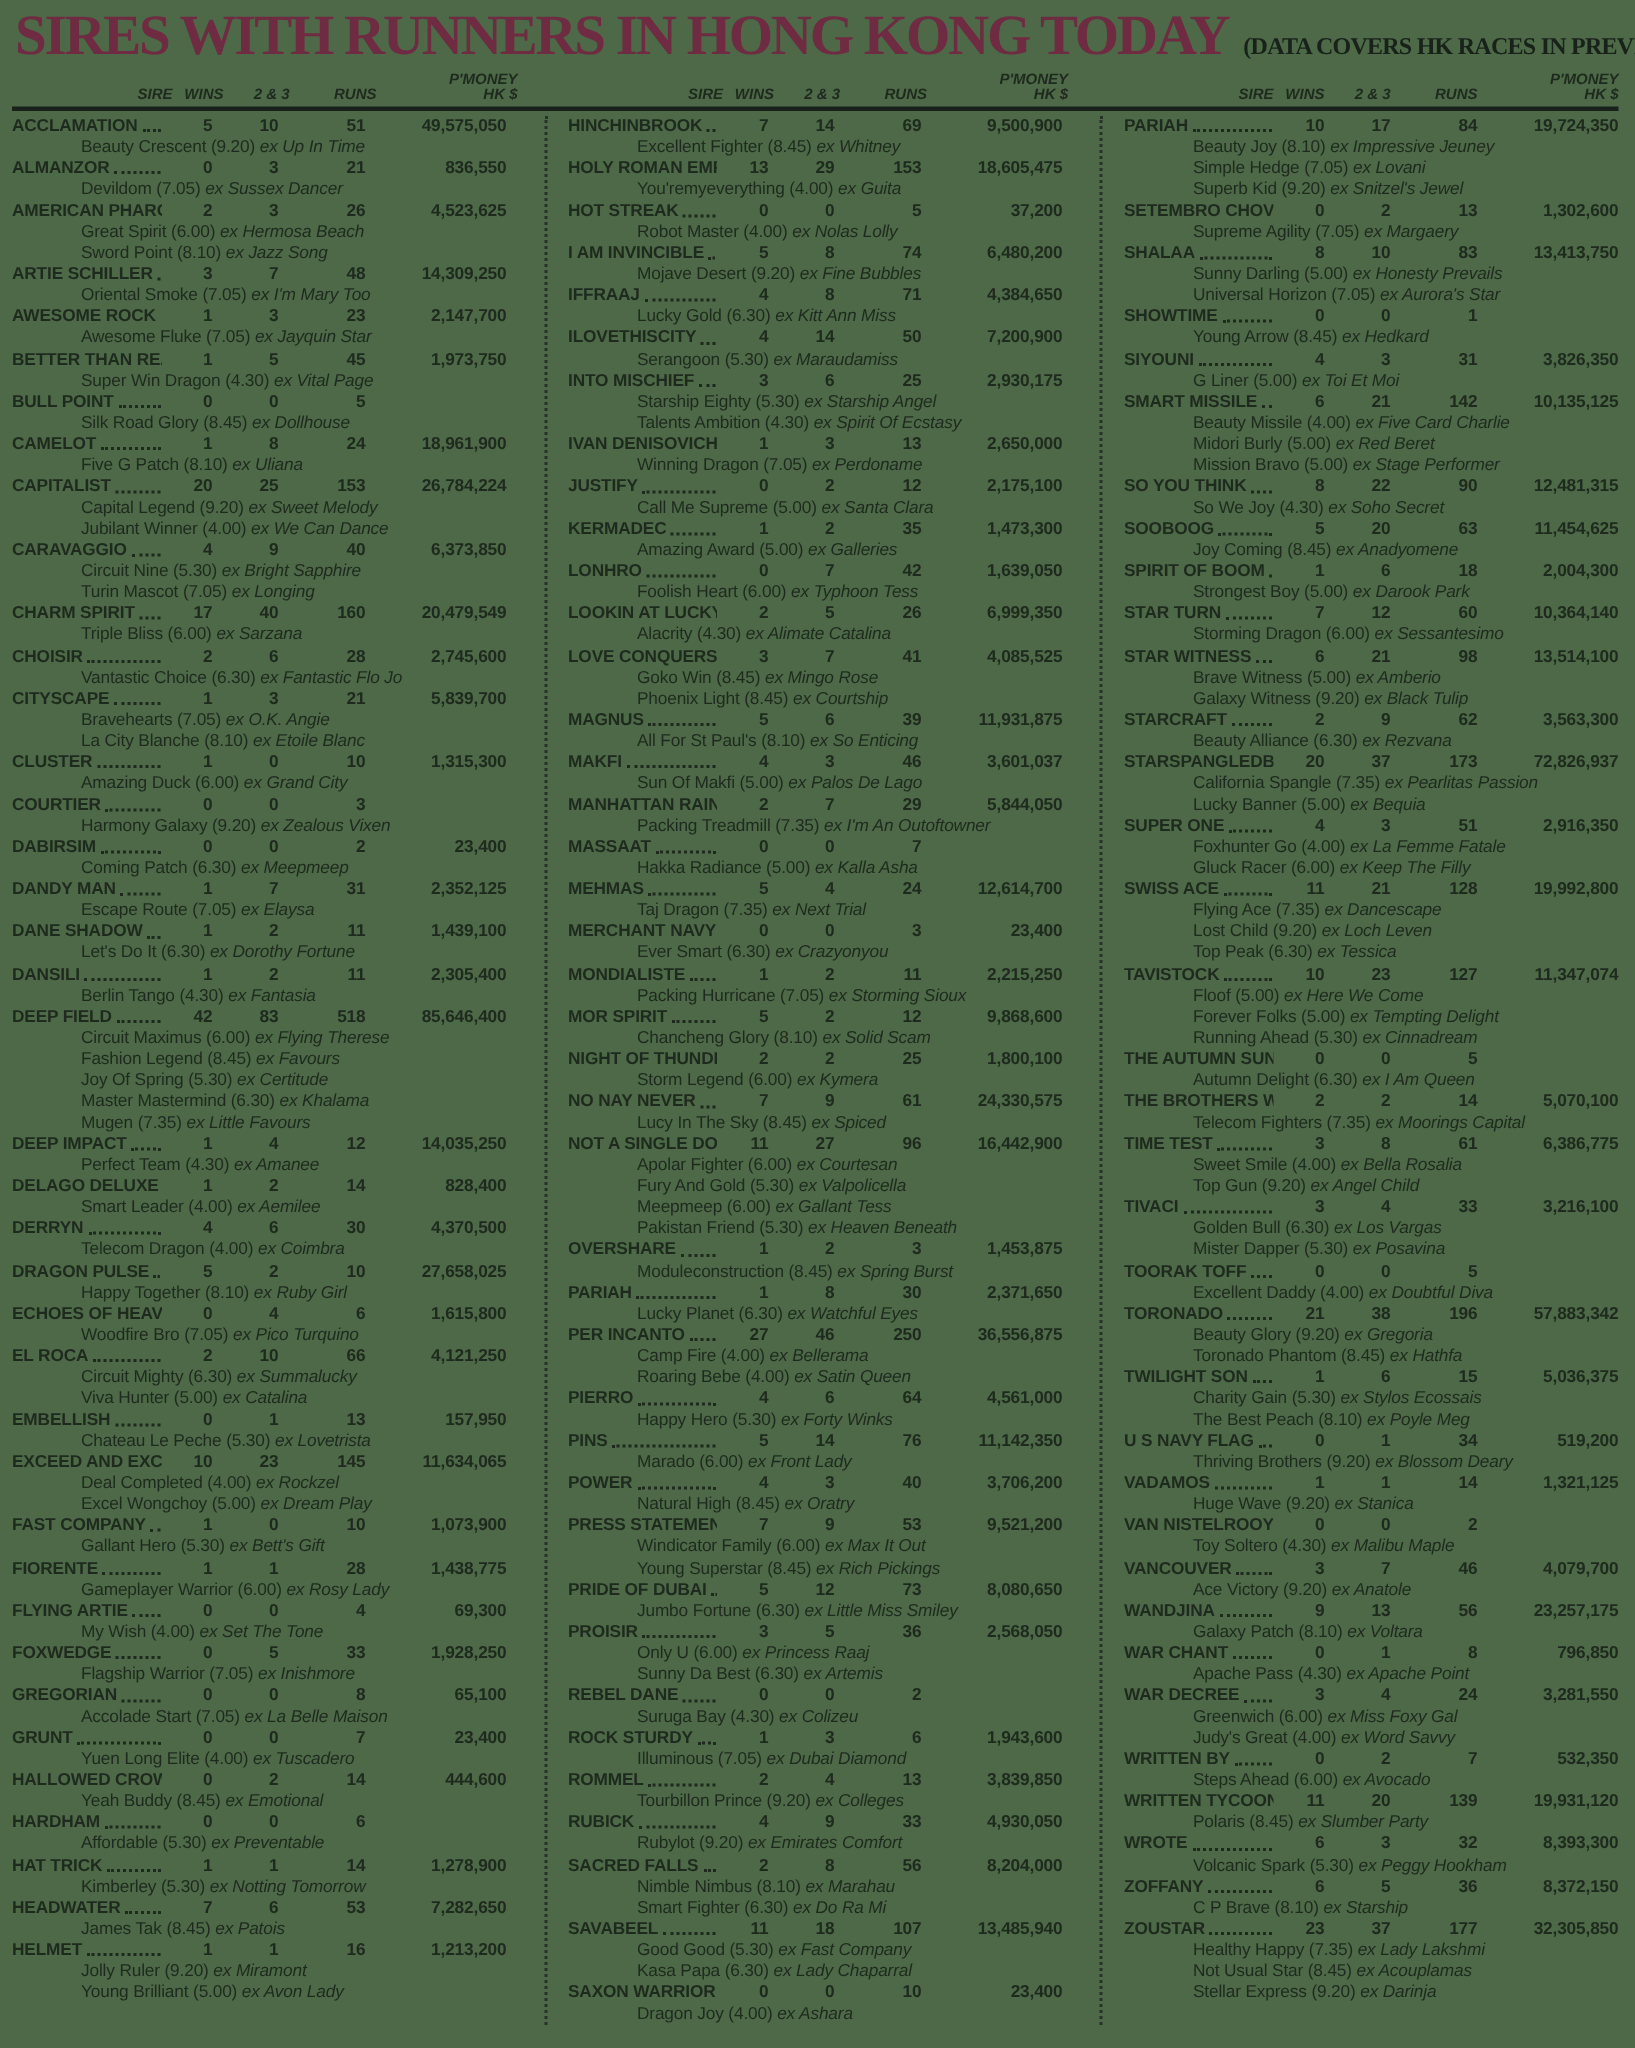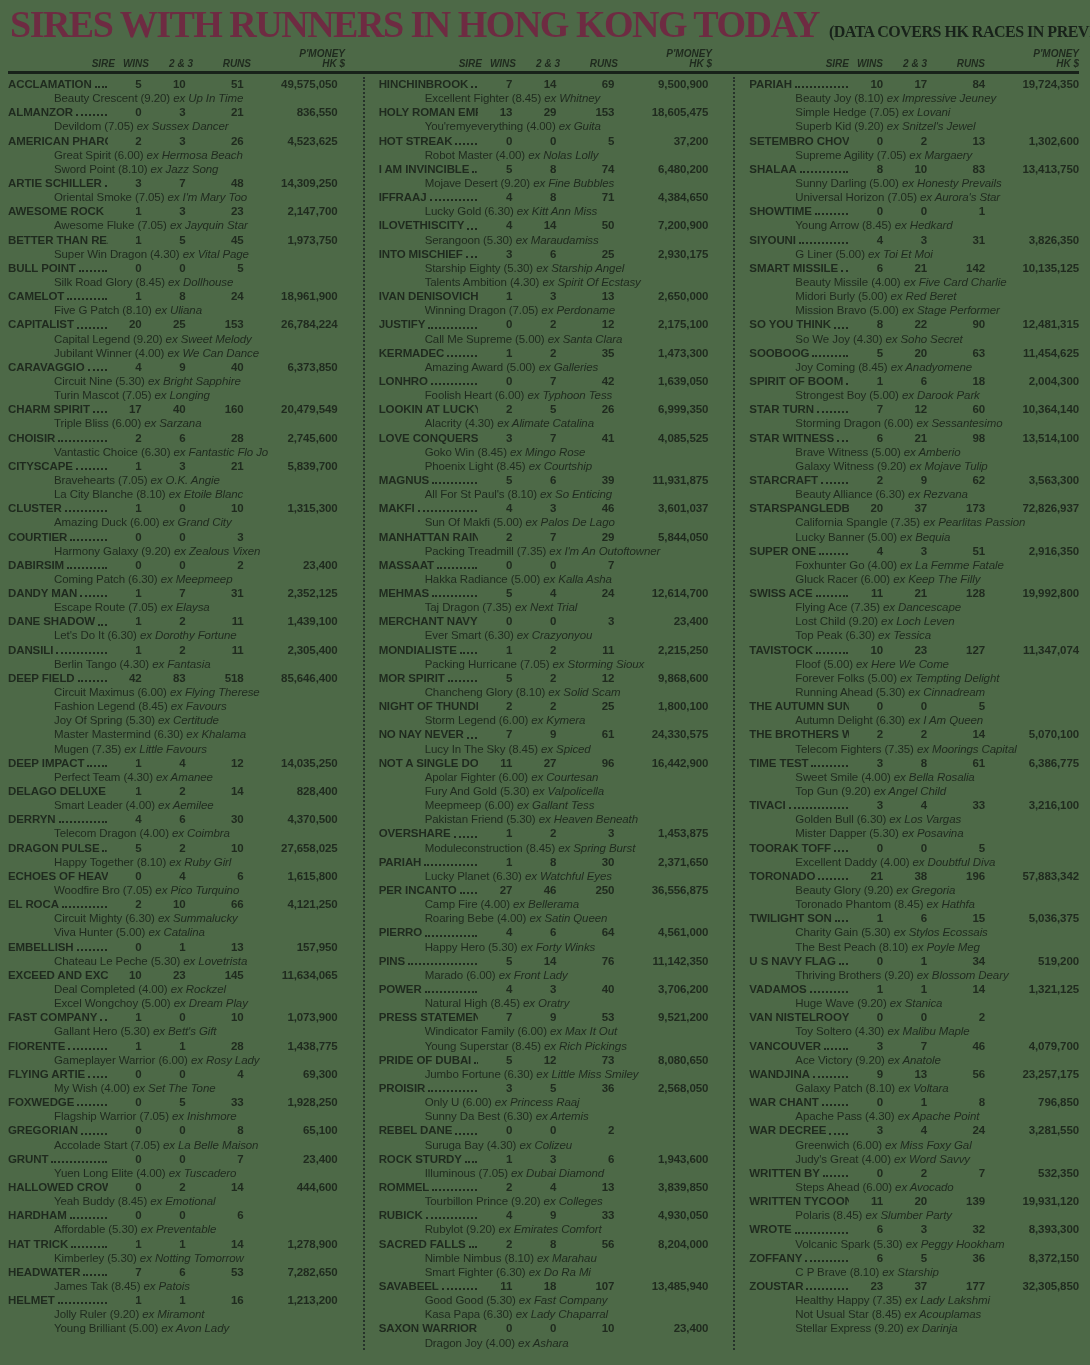--- a/index.html
+++ b/index.html
@@ -1271,21 +1271,21 @@
             <div class="name-cell">
               <span>STAR WITNESS</span>
               <span class="leader"></span>
             </div>
             <span class="num">6</span>
             <span class="num">21</span>
             <span class="num">98</span>
             <span class="num">13,514,100</span>
           </div>
           <div class="line runner-line"><span>Brave Witness (5.00) </span><i class="dam">ex Amberio</i></div>
-          <div class="line runner-line"><span>Galaxy Witness (9.20) </span><i class="dam">ex Mojave Tulip</i></div>
+          <div class="line runner-line"><span>Galaxy Witness (9.20) </span><i class="dam">ex Black Tulip</i></div>
         </div>
         <div class="entry">
           <div class="line sire-line">
             <div class="name-cell">
               <span>STARCRAFT</span>
               <span class="leader"></span>
             </div>
             <span class="num">2</span>
             <span class="num">9</span>
             <span class="num">62</span>

